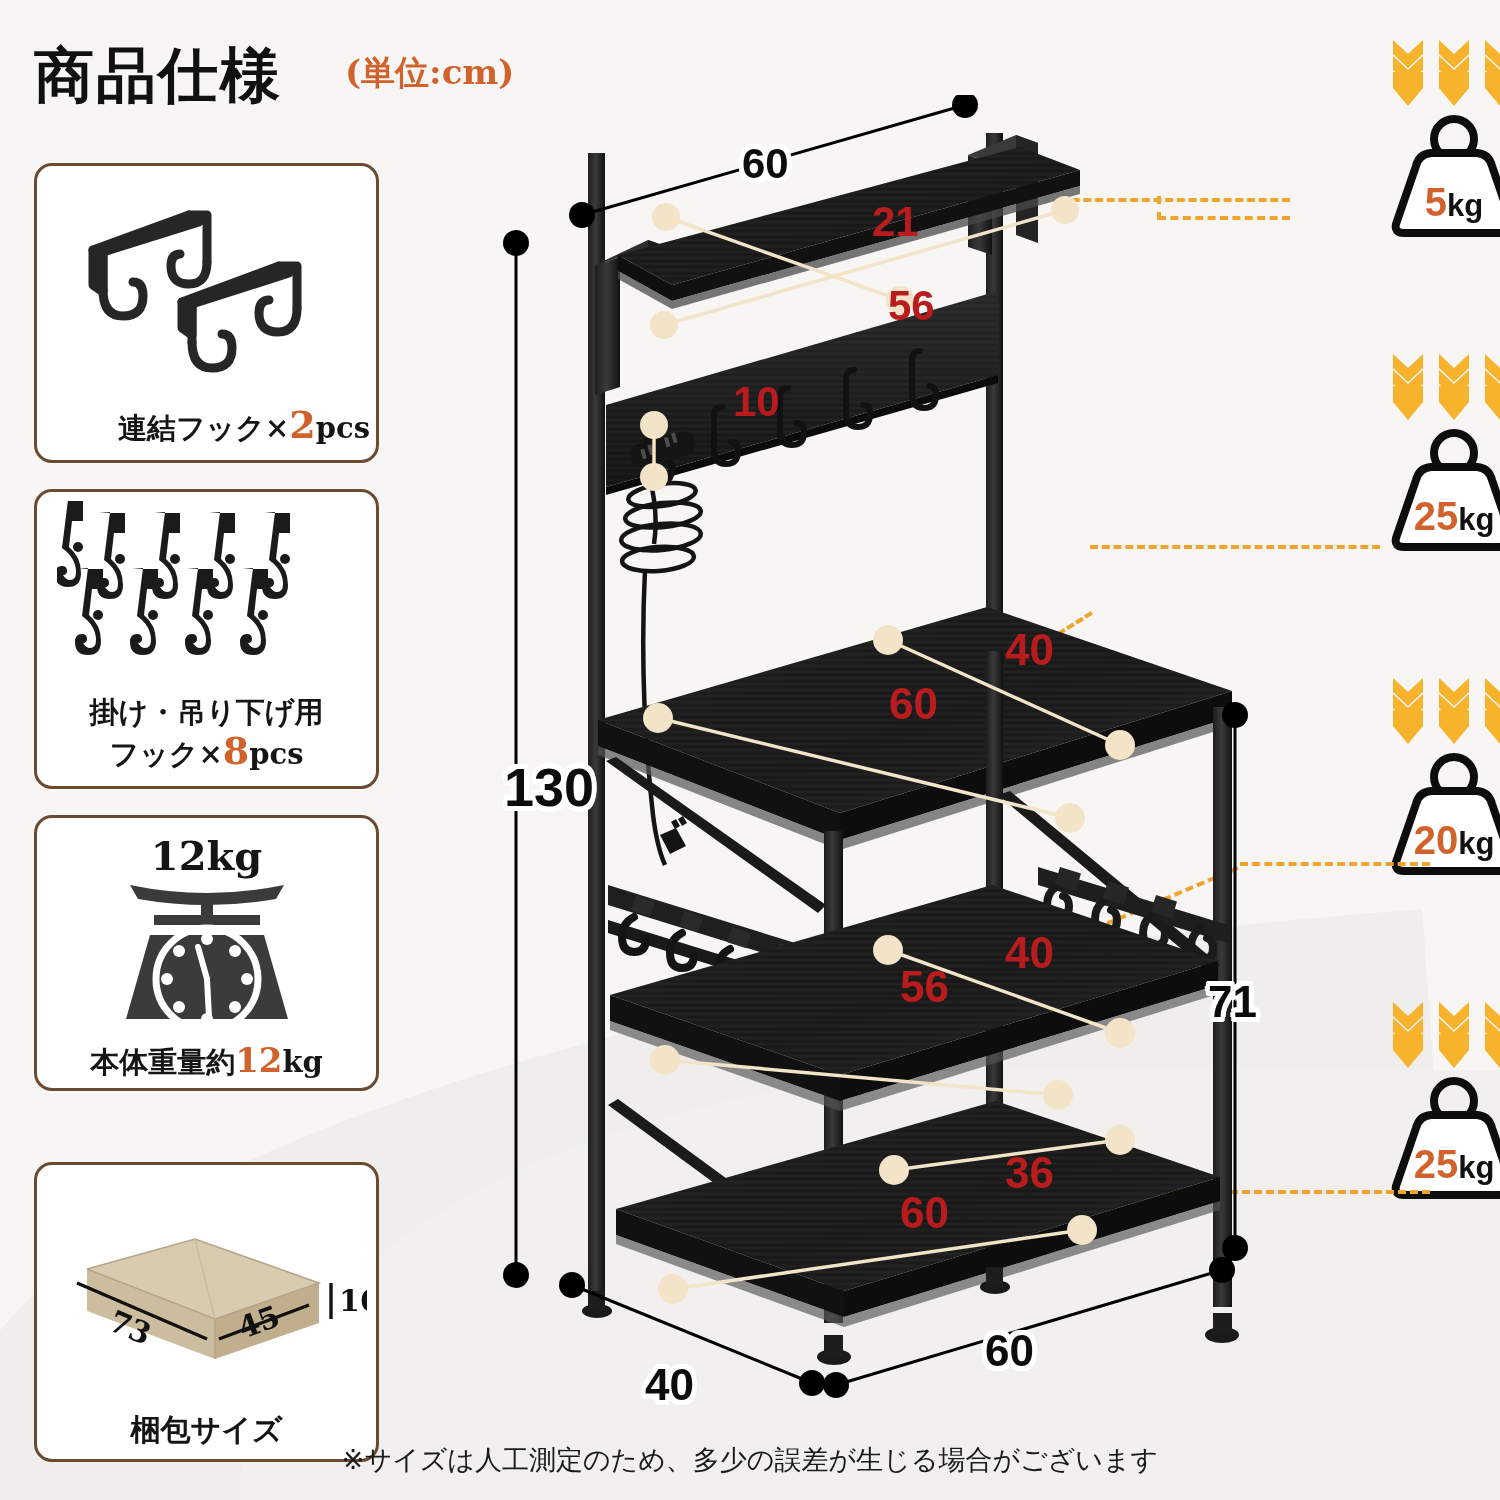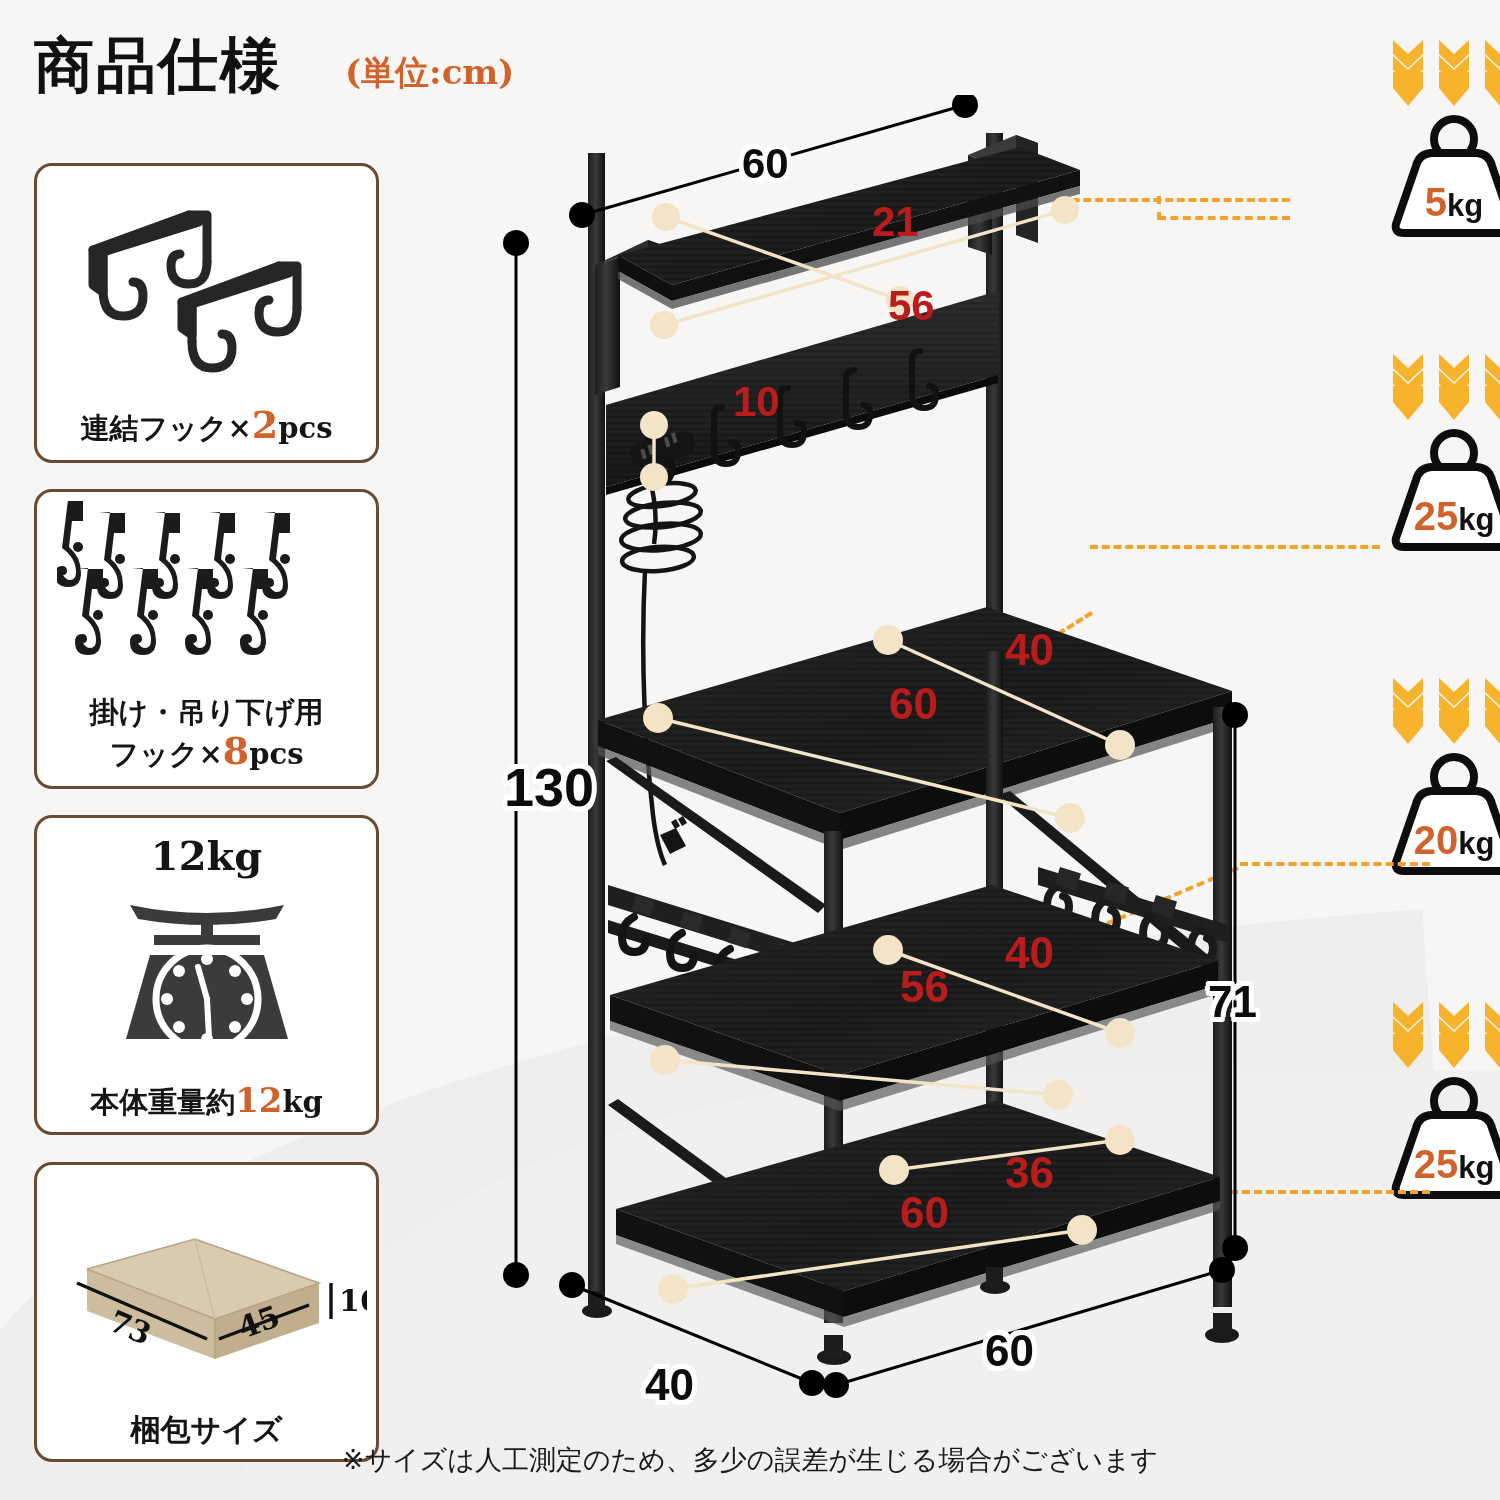--- a/index.html
+++ b/index.html
@@ -22,21 +22,21 @@
     transform-origin: left bottom;
   }
   .floor2 {
     position:absolute; left:240px; bottom:0; width:1300px; height:430px;
     background:#f1f0ef;
     border-top-left-radius:60% 100%;
   }
 
   
   .page-title {
-    position:absolute; left:34px; top:26px;
+    position:absolute; left:34px; top:36px;
     font-family:Liberation Serif, serif;
     font-weight:bold; font-size:60px; color:#111; letter-spacing:2px;
   }
   .unit-note {
     position:absolute; left:345px; top:50px;
     font-family:"DejaVu Serif", serif;
     font-weight:bold; font-size:34px; color:#d2622c;
   }
 
   
@@ -52,23 +52,23 @@
     font-family:"DejaVu Serif", serif;
     font-weight:bold; color:#151515; text-align:center;
     line-height:1.18; padding:0 6px 12px;
   }
   .cap-num { color:#d2622c; }
   .cap-1  { font-size:29px; }
   .cap-2  { font-size:29px; }
   .cap-3  { font-size:29px; }
   .cap-4  { font-size:30px; }
 
-  #card1 { top:163px;  height:300px; }
+  #card1 { top:163px;  height:300px;align-items:flex-end; }
   #card2 { top:489px;  height:300px; }
-  #card3 { top:815px;  height:320px; }
+  #card3 { top:815px;  height:276px; }
   #card4 { top:1162px; height:300px; }
 
   .scale-kg {
     font-family:"DejaVu Serif", serif; font-weight:bold;
     font-size:40px; color:#151515; text-align:center; margin-bottom:-4px;
   }
 
   
   .badge { position:absolute; width:190px; left:1359px; }
   .badge .chev-row { display:flex; justify-content:center; gap:12px; }

